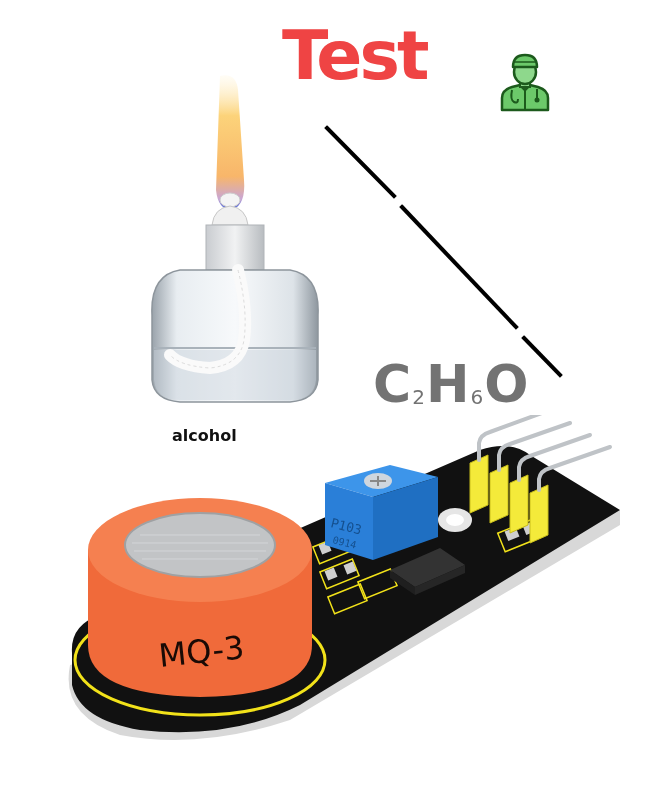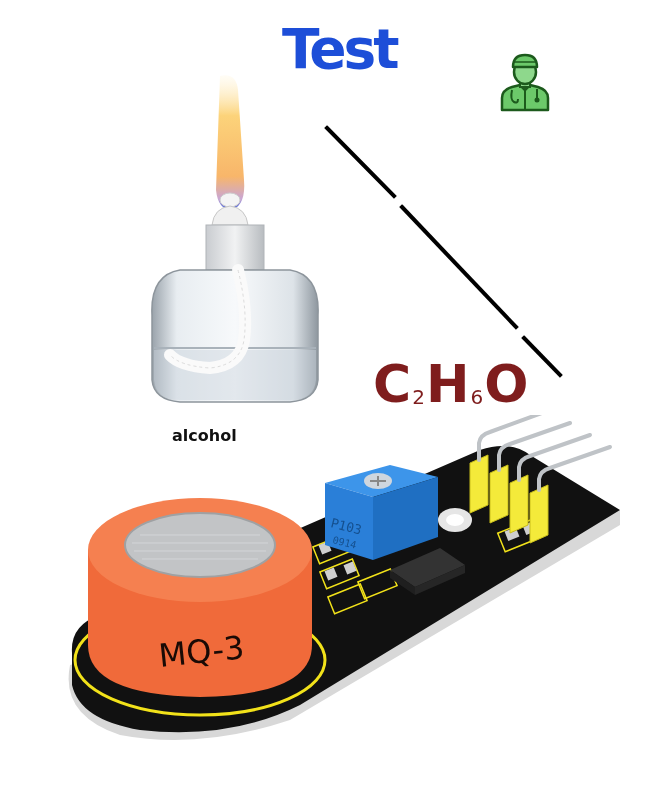--- a/index.html
+++ b/index.html
@@ -1,25 +1,25 @@
 <!DOCTYPE html>
 <html><head>
   <meta charset="utf-8">
   <style>
     html, body { margin: 0; padding: 0; background: #ffffff; }
     body { width: 664px; height: 787px; position: relative; overflow: hidden; font-family: "DejaVu Sans", sans-serif; }
 
-    .title { position: absolute; left: 282px; top: 22px; font-family: "DejaVu Sans", sans-serif; font-weight: bold; font-size: 55px; letter-spacing: -3px; line-height: 1; color: #1d4ed8; }
+    .title { position: absolute; left: 282px; top: 22px; font-family: "DejaVu Sans", sans-serif; font-weight: bold; font-size: 68px; letter-spacing: -3px; line-height: 1; color: #ef4444; }
     .title-slash { position: absolute; background: #fff; height: 5px; transform-origin: left center; }
 
     .doctor { position: absolute; left: 498px; top: 52px; width: 54px; height: 60px; }
 
     .connector { position: absolute; left: 0; top: 0; width: 664px; height: 787px; pointer-events: none; }
 
-    .formula { position: absolute; left: 373px; top: 358px; font-family: "DejaVu Sans", sans-serif; font-weight: bold; font-size: 52px; line-height: 1; color: #7f1d1d; letter-spacing: -1px; }
+    .formula { position: absolute; left: 373px; top: 358px; font-family: "DejaVu Sans", sans-serif; font-weight: bold; font-size: 52px; line-height: 1; color: #737373; letter-spacing: -1px; }
     .formula sub { font-size: 20px; font-weight: normal; vertical-align: -2px; margin: 0 2px; }
 
     .lamp { position: absolute; left: 140px; top: 70px; width: 190px; height: 345px; }
     .lamp-label { position: absolute; left: 172px; top: 426px; font-family: "DejaVu Sans", sans-serif; font-weight: bold; font-size: 16px; color: #111; }
 
     .module { position: absolute; left: 60px; top: 415px; width: 590px; height: 340px; }
   </style>
 </head>
 <body>
 

